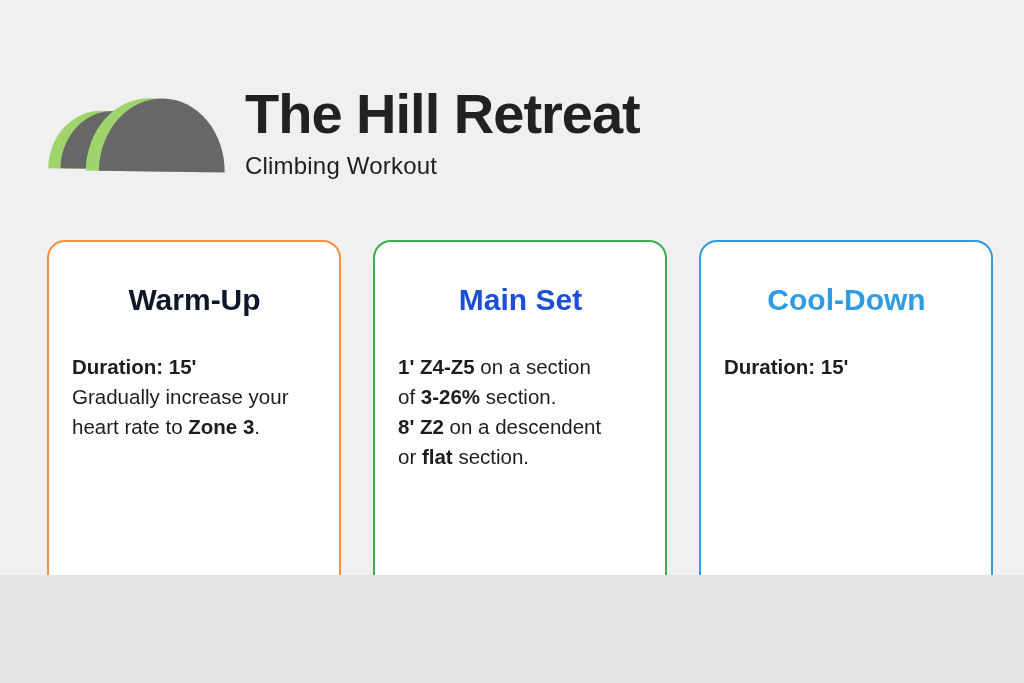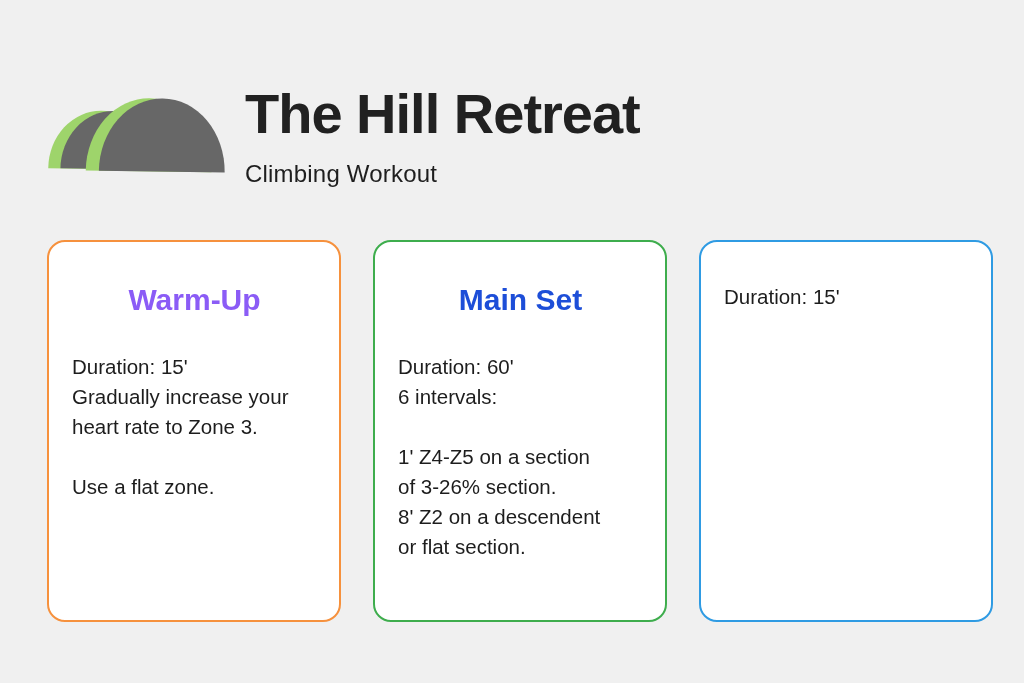--- a/index.html
+++ b/index.html
@@ -2,21 +2,21 @@
 <html><head>
 <meta charset="utf-8">
 <style>
   * { margin: 0; padding: 0; box-sizing: border-box; }
   html, body { background: #e4e4e4; }
   body { font-family: "Liberation Sans", sans-serif; }
 
   .canvas {
     position: relative;
     width: 1024px;
-    height: 683px;
+    height: 575px;
     background: #F0F0F0;
     overflow: hidden;
   }
 
   
   .logo {
     position: absolute;
     left: 45px;
     top: 86px;
     width: 184px;
@@ -31,21 +31,21 @@
     font-size: 56px;
     font-weight: 700;
     letter-spacing: -1px;
     color: #212121;
     line-height: 1.08;
   }
   .subtitle {
     font-size: 24px;
     font-weight: 400;
     color: #1E1E1E;
-    margin-top: 16px;
+    margin-top: 8px;
     letter-spacing: 0.2px;
   }
 
   
   .cards {
     position: absolute;
     left: 47px;
     top: 240px;
     width: 946px;
     display: flex;
@@ -68,21 +68,21 @@
   }
   .card-body {
     font-size: 20.5px;
     line-height: 30px;
     color: #1D1D1D;
   }
   .card-body p {
     margin: 0 0 30px 0;
     white-space: pre-wrap;
   }
-  .card-body b { font-weight: 400; margin-top: 24px; }
+  .card-body b { font-weight: 700; margin-top: 24px; }
 </style>
 </head>
 <body>
 
 <div class="canvas" style="background: rgb(240, 240, 240);">
 
   <svg class="logo" viewBox="0 0 196 92" aria-hidden="true">
     <g transform="rotate(0.8 98 46)">
 
       <path d="M4,88 A56,62 0 0 1 116,88 Z" fill="#9ED46B"></path>
@@ -95,39 +95,37 @@
     </g>
   </svg>
 
   <div class="header-text">
     <div class="main-title">The Hill Retreat</div>
     <div class="subtitle">Climbing Workout</div>
   </div>
 
   <div class="cards">
     <div class="card" style="border-color: rgb(246, 145, 61);">
-      <div class="card-title" style="color: #8b5cf6;">Warm-Up</div>
+      <div class="card-title" style="color: #0f172a;">Warm-Up</div>
       <div class="card-body">
           <p><b>Duration: 15'</b><span>
 Gradually increase your
 heart rate to </span><b>Zone 3</b><span>.</span></p>
-          <p><span>Use a flat zone.</span></p>
         </div>
     </div>
     <div class="card" style="border-color: rgb(62, 173, 77);">
       <div class="card-title" style="color: #1d4ed8;">Main Set</div>
       <div class="card-body">
-          <p><b>Duration: 60'</b><span>
-</span><b>6</b><span> intervals:</span></p>
           <p><b>1' Z4-Z5</b><span> on a section
 of </span><b>3-26%</b><span> section.
 </span><b>8' Z2</b><span> on a descendent
 or </span><b>flat</b><span> section.</span></p>
         </div>
     </div>
     <div class="card" style="border-color: rgb(47, 155, 227);">
+      <div class="card-title" style="color: rgb(47, 155, 227);">Cool-Down</div>
       <div class="card-body">
           <p><b>Duration: 15'</b></p>
         </div>
     </div>
   </div>
 
 </div>
 
 </body></html>

